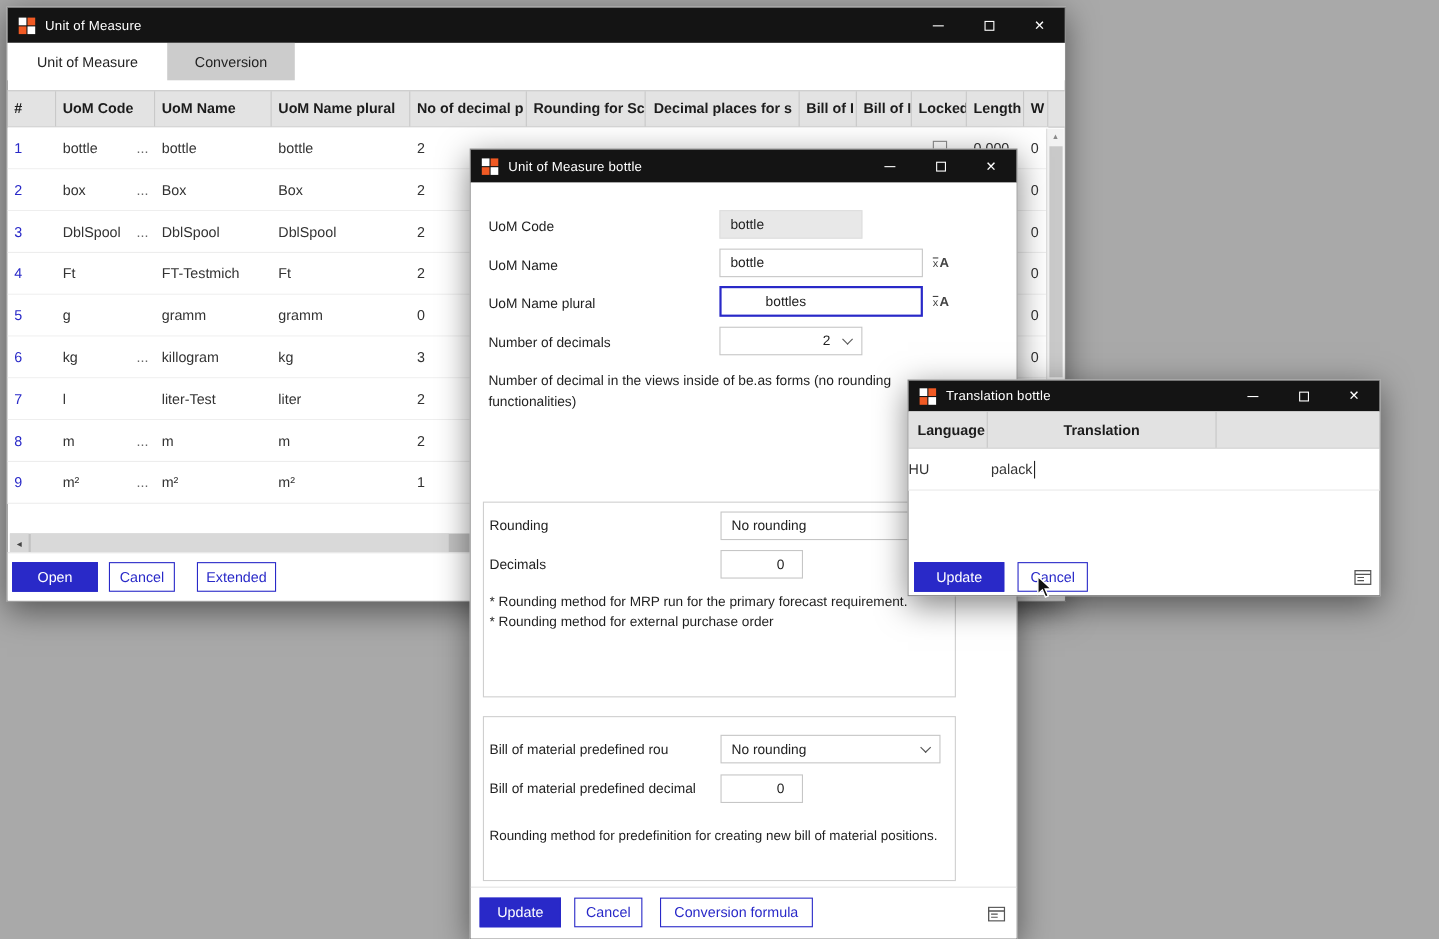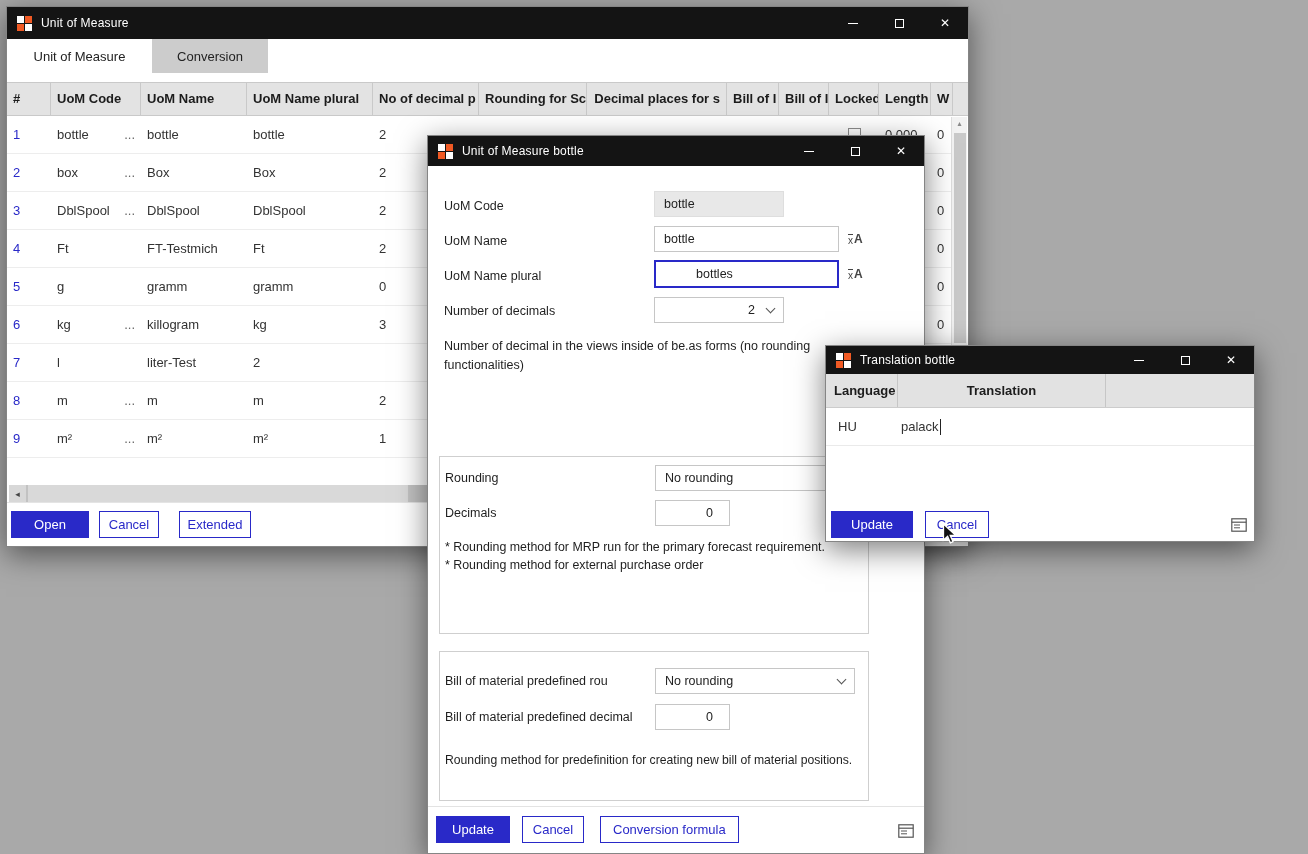--- a/index.html
+++ b/index.html
@@ -87,21 +87,21 @@
   .fi-uom{right:10px;top:17px;}
 
   
   #trd{left:825px;top:345px;width:430px;height:197px;z-index:4;}
   .tr-header{position:absolute;top:28px;left:0;right:0;height:34px;display:flex;background:#e2e2e2;border-bottom:1px solid #ccc;}
   .thcell{font-weight:bold;font-size:13px;line-height:33px;padding-left:8px;border-right:1px solid #c6c6c6;overflow:hidden;white-space:nowrap;color:#1c1c1c;flex:none;}
   .thcell:nth-child(2){text-align:center;padding-left:0;}
   .thcell:last-child{border-right:none;}
   #tr-rows{position:absolute;top:62px;left:0;right:0;}
   .trrow{display:flex;height:38px;border-bottom:1px solid #eaeaea;background:#fff;}
-  .trcell{font-size:13px;color:#333;display:flex;align-items:center;padding-left:12px;flex:none;}
+  .trcell{font-size:13px;color:#333;display:flex;align-items:center;padding-left:0;flex:none;}
   .cell-translation{padding-left:3px;}
   .caret{width:1px;height:16px;background:#222;margin-left:1px;display:block;}
   .footer-tr{position:absolute;left:5px;bottom:3px;display:flex;}
   .fi-tr{right:7px;bottom:9px;}
 
   .cursor{position:absolute;left:942px;top:523px;z-index:50;}
 </style>
 </head>
 <body>
 
@@ -247,20 +247,21 @@
           <div class="tcell c-locked" style="width: 50px;"></div>
           <div class="tcell c-length" style="width: 52px;"></div>
           <div class="tcell c-w" style="width: 22px;">0</div>
         </div>
         <div class="trow">
           <div class="tcell c-num" style="width: 44px;">7</div>
           <div class="tcell c-code" style="width: 90px;">
             <div class="code-txt">l</div>
           </div>
           <div class="tcell c-name" style="width: 106px;">liter-Test</div>
+          <div class="tcell c-plural" style="width: 126px;">liter</div>
           <div class="tcell c-decimals" style="width: 106px;">2</div>
           <div class="tcell c-rounding" style="width: 108px;"></div>
           <div class="tcell c-places" style="width: 140px;"></div>
           <div class="tcell c-bom1" style="width: 52px;"></div>
           <div class="tcell c-bom2" style="width: 50px;"></div>
           <div class="tcell c-locked" style="width: 50px;"></div>
           <div class="tcell c-length" style="width: 52px;"></div>
           <div class="tcell c-w" style="width: 22px;"></div>
         </div>
         <div class="trow">

